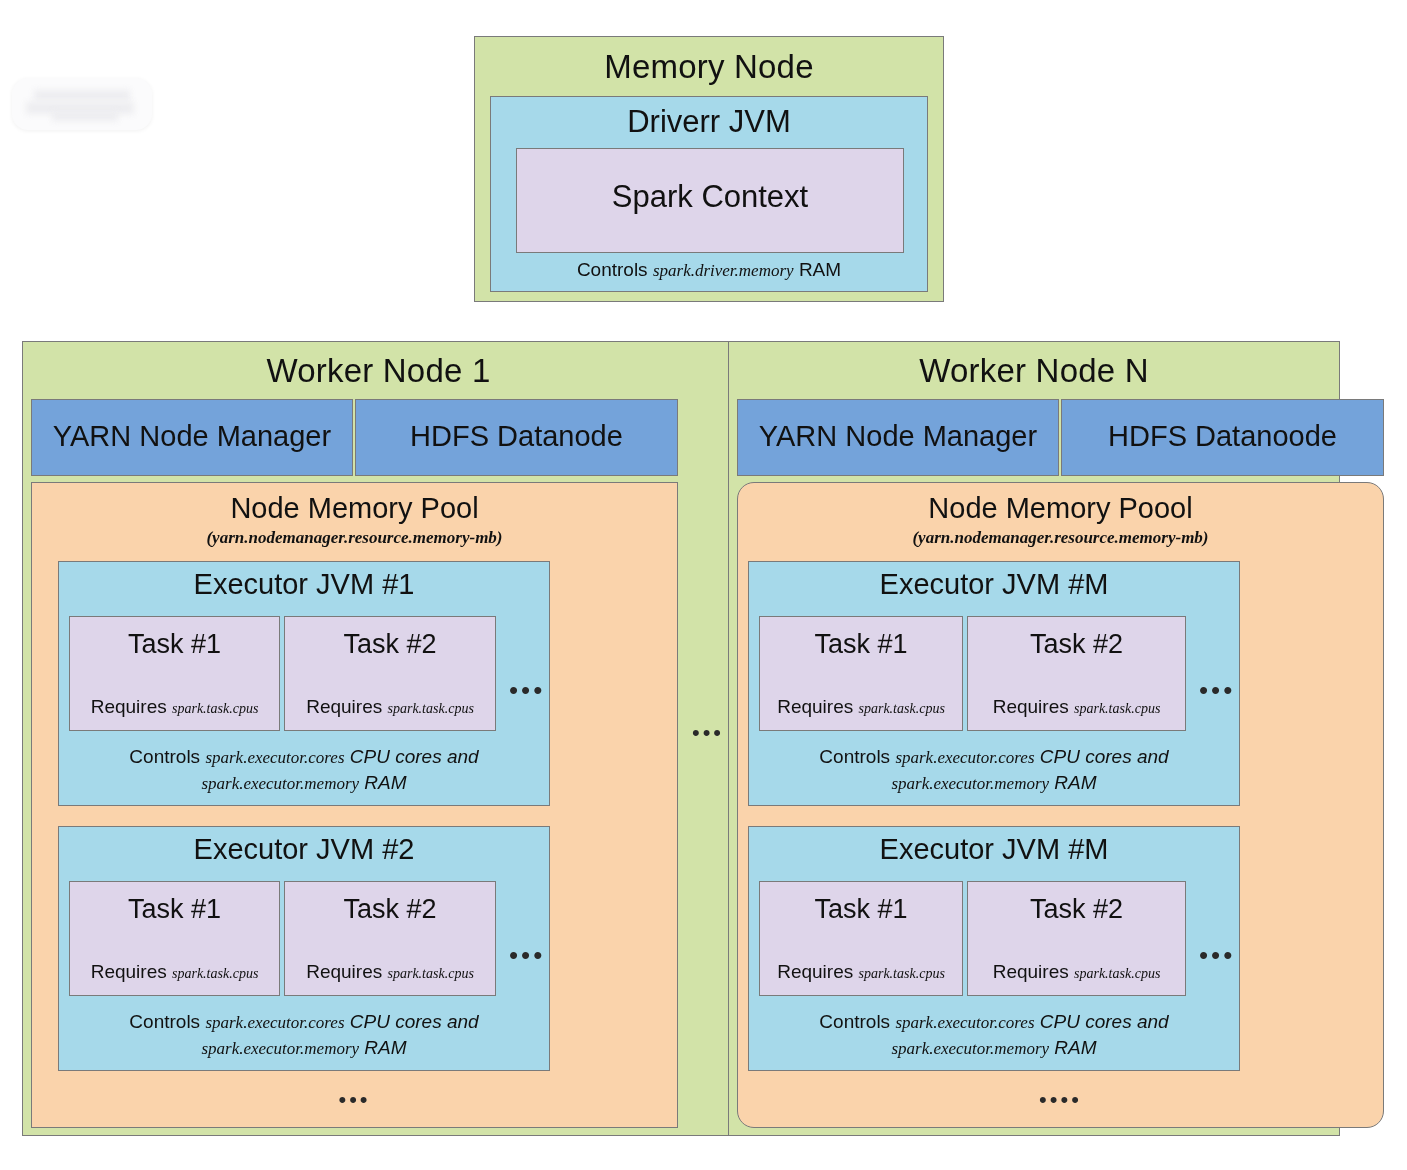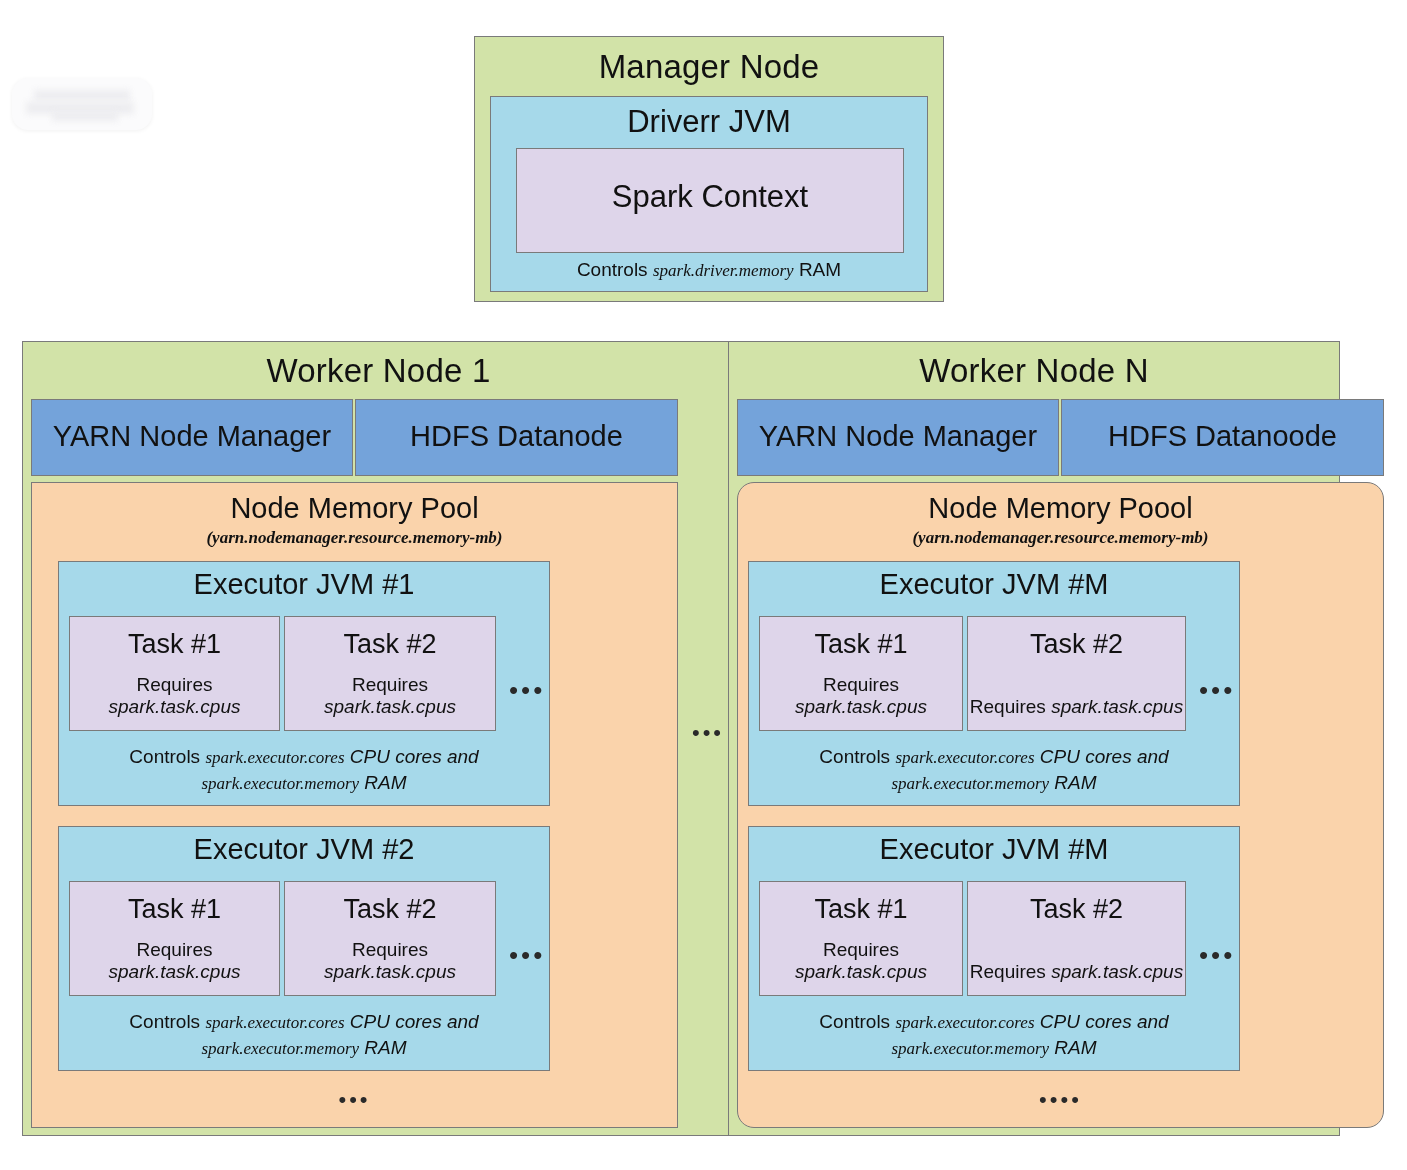--- a/index.html
+++ b/index.html
@@ -93,23 +93,23 @@
   }
   .req {
     position: absolute;
     left: 0;
     right: 0;
     bottom: 12px;
     text-align: center;
     font-size: 19px;
   }
   .req .mono-it {
-    font-family: Liberation Sans, sans-serif;
-    font-style: italic;
-    font-size: 19px;
+    font-family: Liberation Serif, serif;
+    font-style: italic;
+    font-size: 14px;
   }
   .dots {
     position: absolute;
     font-size: 26px;
     letter-spacing: 3px;
     color: #2a2a2a;
     line-height: 1;
   }
   .blurry { filter: blur(0.45px); }
   .ghost  { filter: blur(0.7px); }
@@ -117,21 +117,21 @@
 </head>
 <body>
 
 <div class="watermark">
   <div class="blur-bar wb1"></div>
   <div class="blur-bar wb2"></div>
   <div class="blur-bar wb3"></div>
 </div>
 
 <div class="box green" style="left:474px; top:36px; width:470px; height:266px;">
-  <div class="title-xl" style="margin-top:11px;">Manager Node</div>
+  <div class="title-xl" style="margin-top:11px;">Memory Node</div>
 
   <div class="box lblue" style="left:15px; top:59px; width:438px; height:196px;">
     <div class="title-lg blurry" style="margin-top:7px;">Driverr JVM</div>
 
     <div class="box purple" style="left:25px; top:51px; width:388px; height:105px;">
       <div class="title-lg" style="margin-top:30px;">Spark Context</div>
     </div>
 
     <div class="cap" style="position:absolute; left:0; right:0; bottom:8px;">
       <span>Controls </span><span class="mono-it ghost">spark.driver.memory</span><span> RAM</span>

